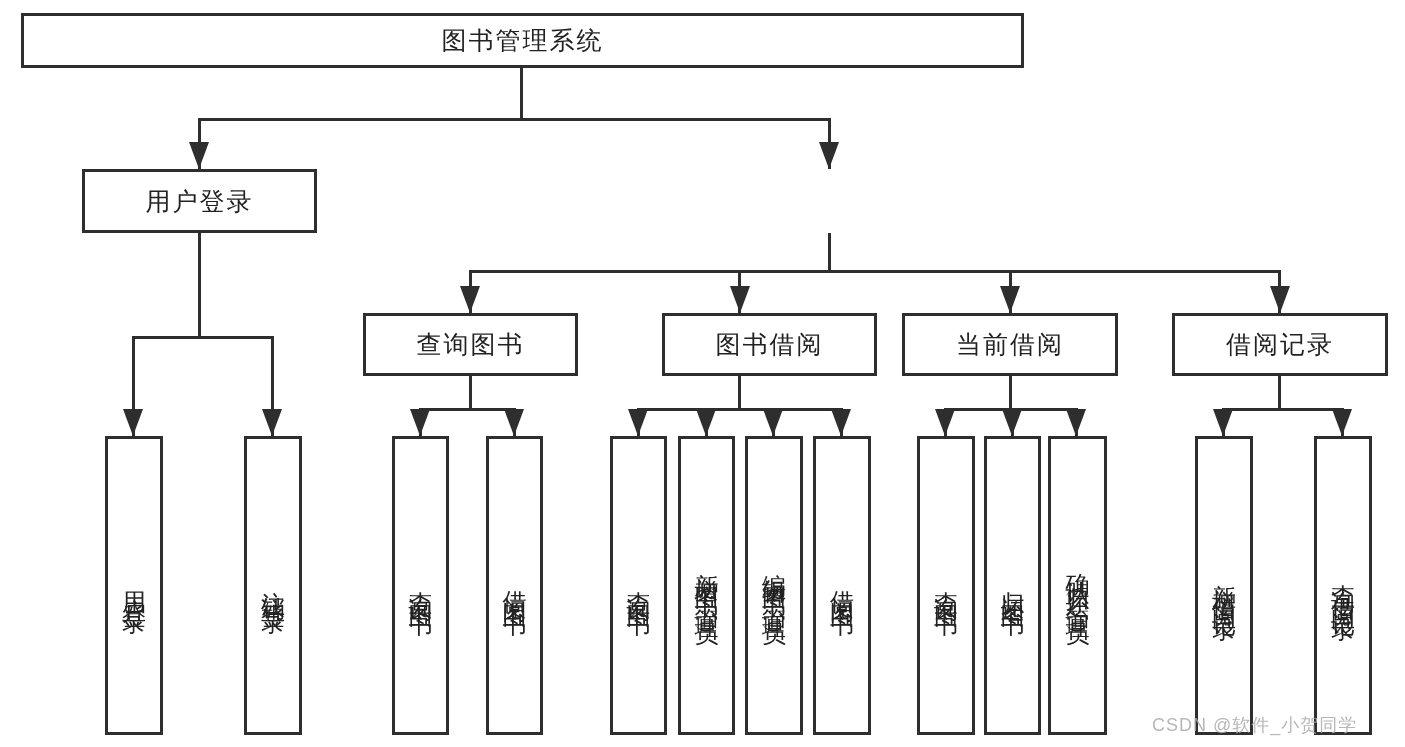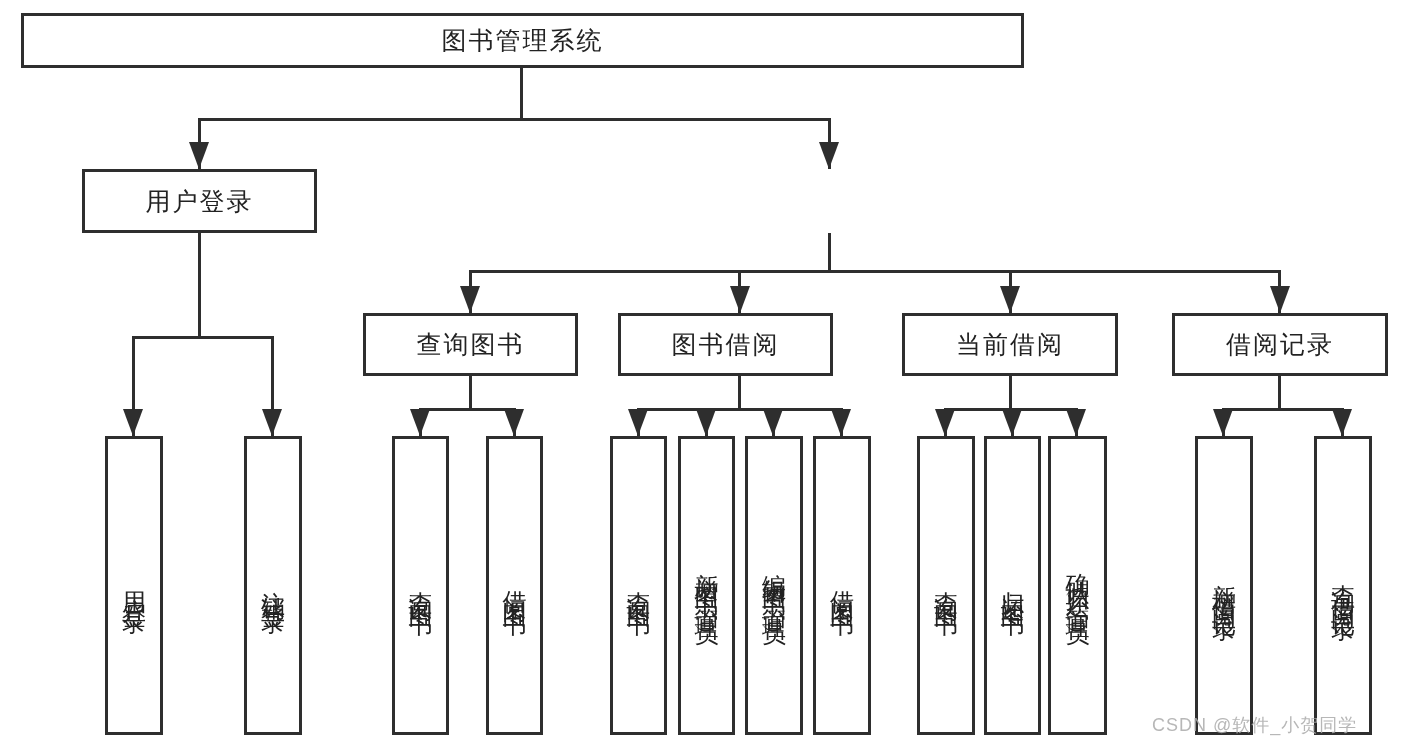--- a/index.html
+++ b/index.html
@@ -66,21 +66,21 @@
   <div class="vline" style="left:738px;top:270px;height:43px"></div>
   <div class="arrowhead" style="left:730px;top:286px"></div>
   <div class="vline" style="left:1009px;top:270px;height:43px"></div>
   <div class="arrowhead" style="left:1000px;top:286px"></div>
   <div class="vline" style="left:1278px;top:270px;height:43px"></div>
   <div class="arrowhead" style="left:1270px;top:286px"></div>
 
   <div class="node h" style="left:363px;top:313px;width:215px;height:63px">
     <span>查询图书</span>
   </div>
-  <div class="node h" style="left:618px;top:313px;width:215px;height:63px">
+  <div class="node h" style="left:662px;top:313px;width:215px;height:63px">
     <span>图书借阅</span>
   </div>
   <div class="node h" style="left:1172px;top:313px;width:216px;height:63px">
     <span>借阅记录</span>
   </div>
   <div class="node h" style="left:902px;top:313px;width:216px;height:63px">
     <span>当前借阅</span>
   </div>
 
   <div class="vline" style="left:469px;top:376px;height:35px"></div>

